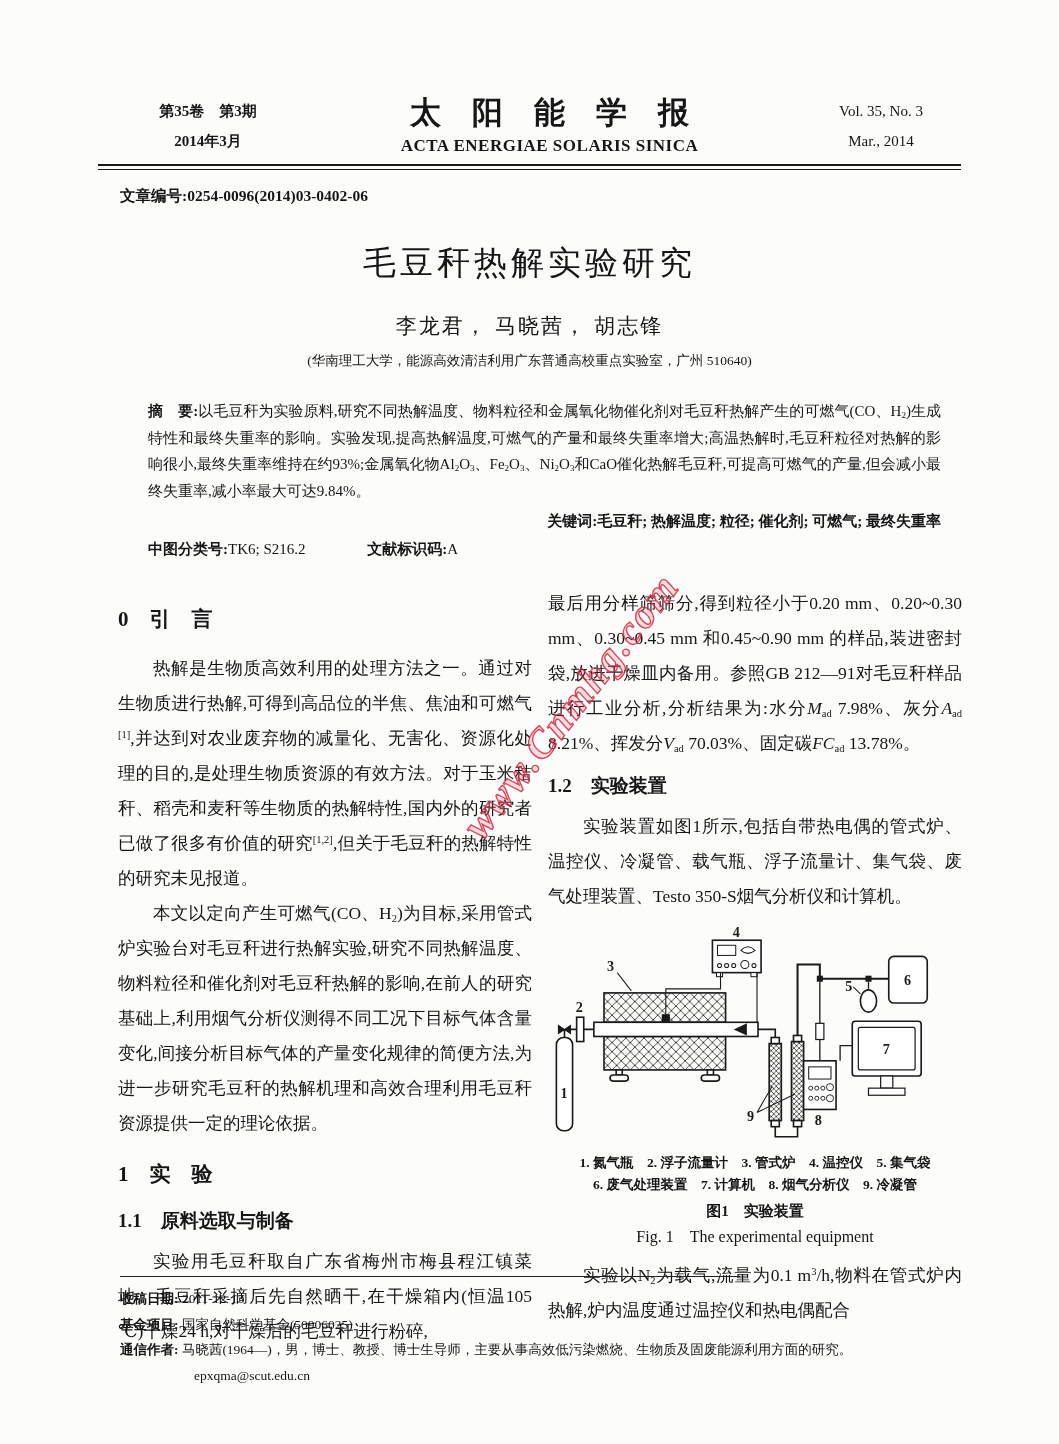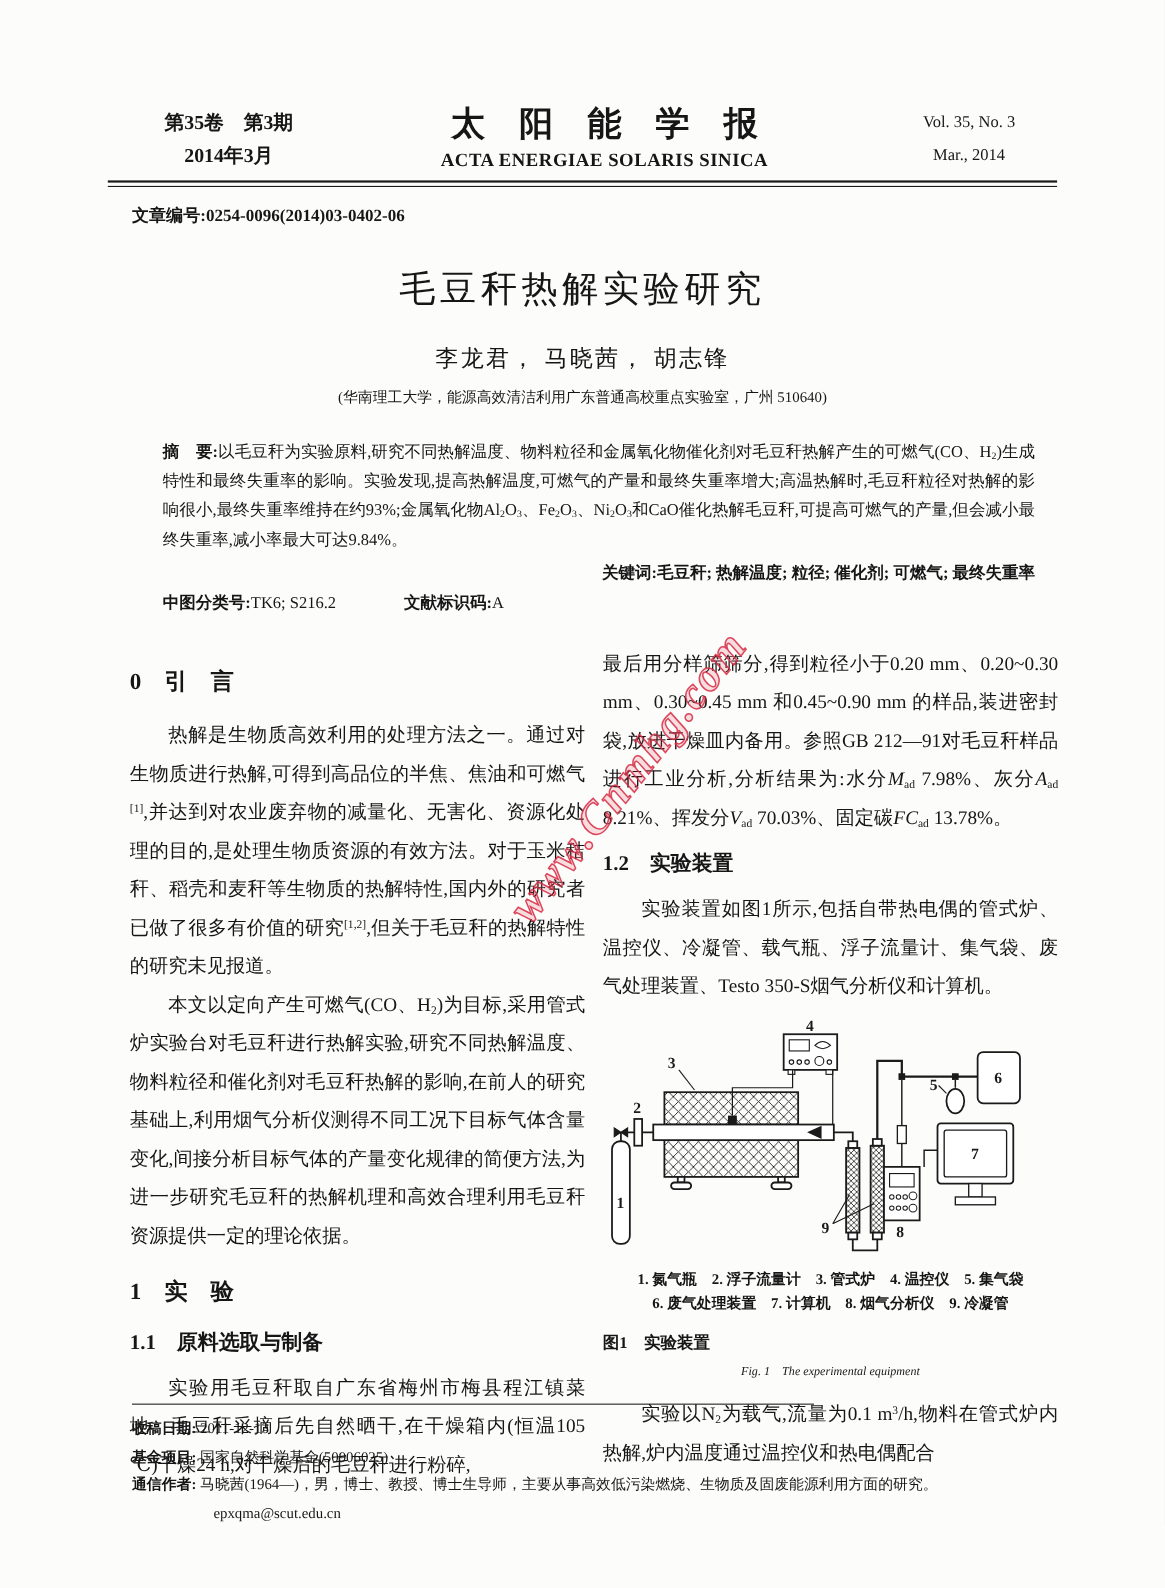--- a/index.html
+++ b/index.html
@@ -3,21 +3,21 @@
 <meta charset="utf-8">
 <style>
   html,body{margin:0;padding:0;background:#e8e8e8;}
   .page{
     position:relative;width:1059px;height:1444px;margin:0 auto;
     background:#fcfcfb;color:#161616;overflow:hidden;
     font-family:"Liberation Serif","DejaVu Serif",serif;
   }
   
   .hdr{display:flex;align-items:flex-start;margin:96px 98px 0 118px;}
-  .hdr-left{width:180px;text-align:center;font-weight:bold;font-size:18px;line-height:30px;}
+  .hdr-left{width:180px;text-align:center;font-weight:bold;font-size:15px;line-height:30px;}
   .hdr-center{flex:1;text-align:center;}
   .journal-cn{font-size:31px;font-weight:bold;line-height:34px;}
   .journal-en{font-size:17px;font-weight:bold;margin-top:6px;letter-spacing:.5px;}
   .hdr-right{width:160px;text-align:center;font-size:15px;line-height:30px;}
   .double-rule{margin:8px 98px 0 98px;height:3px;border-top:2.2px solid #1a1a1a;border-bottom:1.4px solid #1a1a1a;}
   .article-no{margin:16px 0 0 120px;font-weight:bold;font-size:15.5px;}
   
   .title{margin:34px 0 0 0;text-align:center;font-size:33px;font-weight:normal;letter-spacing:4px;}
   .authors{margin-top:26px;text-align:center;font-size:21px;letter-spacing:2px;}
   .affiliation{margin-top:12px;text-align:center;font-size:13.5px;}
@@ -34,22 +34,22 @@
   .col p.indent{text-indent:2em;}
   h2.sec{font-size:21px;font-weight:bold;margin:16px 0 14px 0;}
   h3.subsec{font-size:19px;font-weight:bold;margin:10px 0 8px 0;line-height:30px;}
   sub,sup{font-size:.6em;line-height:0;}
   sub{vertical-align:-.25em;}
   sup{vertical-align:.55em;}
   
   figure{margin:10px 0 2px 0;}
   figure svg{display:block;margin:0 auto;}
   .legend{font-size:13.5px;line-height:22px;text-align:center;font-weight:bold;}
-  .cap-cn{font-size:15px;font-weight:bold;margin-top:13px;line-height:24px;}
-  .cap-en{font-size:11px;text-align:center;margin-top:3px;line-height:22px;margin-bottom:10px;font-style:italic;}
+  .cap-cn{font-size:15px;font-weight:bold;text-align:center;margin-top:3px;line-height:24px;}
+  .cap-en{font-size:16px;text-align:center;margin-top:3px;line-height:22px;margin-bottom:10px;}
   
   .footnote{position:absolute;left:120px;top:1276px;width:840px;font-size:13.5px;line-height:25.5px;}
   .fn-rule{width:620px;border-top:1.3px solid #222;margin-bottom:9px;}
   .fn-email{margin-left:74px;font-family:"Liberation Serif",serif;}
   
   .watermark{
     position:absolute;left:452px;top:818px;z-index:3;pointer-events:none;
     transform:rotate(-52deg);transform-origin:0 0;
     font-size:41px;font-style:italic;font-weight:bold;letter-spacing:2px;
     color:rgba(228,62,86,0.16);

